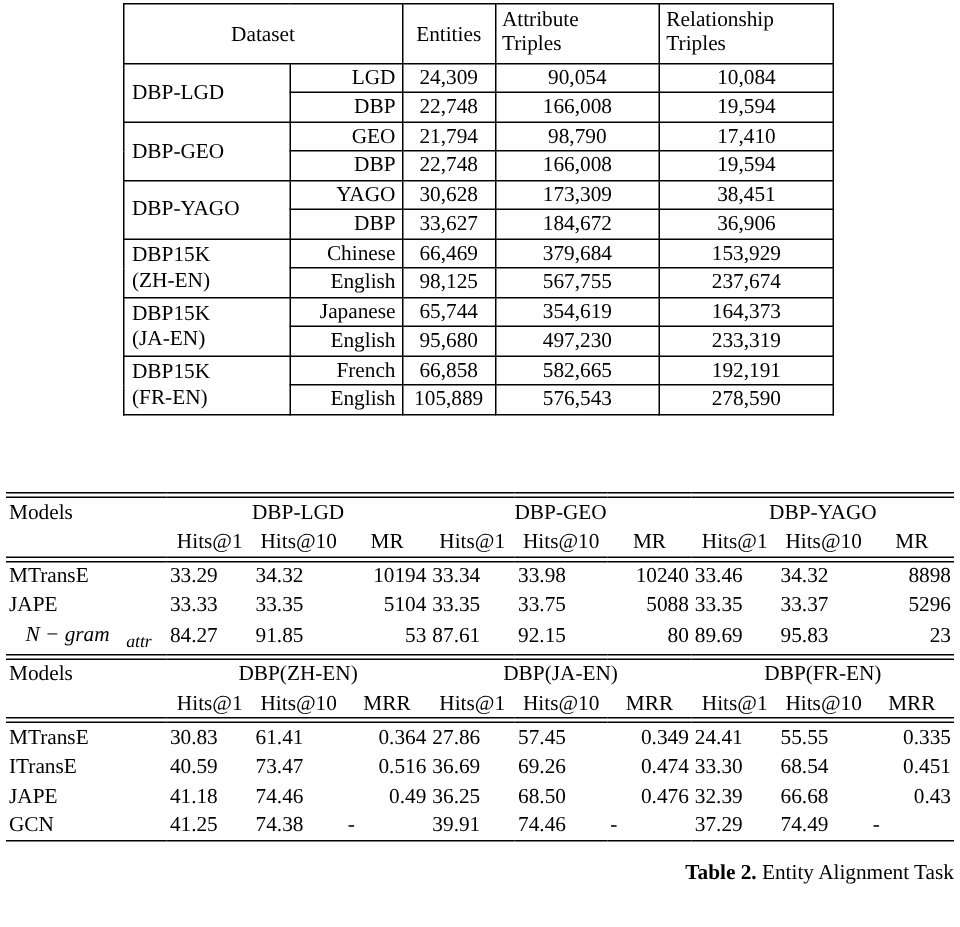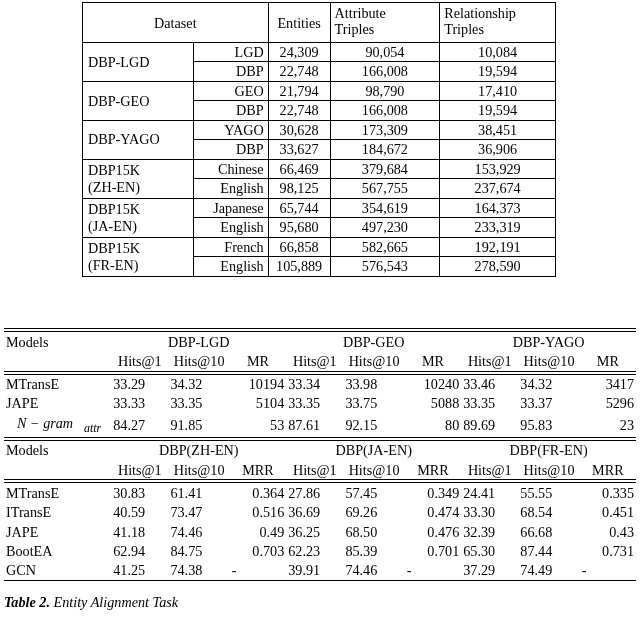--- a/index.html
+++ b/index.html
@@ -120,24 +120,23 @@
   .c-h1    { width: 58px; }
   .c-h10   { width: 62px; }
   .c-mr    { width: 58px; }
 
   .mathit {
     font-style: italic;
     font-family: "Liberation Serif", "DejaVu Serif", serif;
     margin-left: 11px;
   }
   .caption2 {
-    text-align: left;
+    text-align: right;
     font-size: 14.2px;
     margin-top: 13px;
-    font-style: italic;
   }
 </style>
 </head>
 <body>
 
 <div class="t1-wrap">
   <table class="t1">
     <colgroup>
       <col class="col-dsname">
         <col class="col-dssub">
@@ -310,21 +309,21 @@
       <tr>
         <td class="m-label">MTransE</td>
         <td class="cell-c">33.29</td>
         <td class="cell-c">34.32</td>
         <td class="cell-r">10194</td>
         <td class="cell-c">33.34</td>
         <td class="cell-c">33.98</td>
         <td class="cell-r">10240</td>
         <td class="cell-c">33.46</td>
         <td class="cell-c">34.32</td>
-        <td class="cell-r">3417</td>
+        <td class="cell-r">8898</td>
       </tr>
       <tr>
         <td class="m-label">JAPE</td>
         <td class="cell-c">33.33</td>
         <td class="cell-c">33.35</td>
         <td class="cell-r">5104</td>
         <td class="cell-c">33.35</td>
         <td class="cell-c">33.75</td>
         <td class="cell-r">5088</td>
         <td class="cell-c">33.35</td>
@@ -403,32 +402,20 @@
         <td class="cell-c">74.46</td>
         <td class="cell-r">0.49</td>
         <td class="cell-c">36.25</td>
         <td class="cell-c">68.50</td>
         <td class="cell-r">0.476</td>
         <td class="cell-c">32.39</td>
         <td class="cell-c">66.68</td>
         <td class="cell-r">0.43</td>
       </tr>
       <tr>
-        <td class="m-label">BootEA</td>
-        <td class="cell-c">62.94</td>
-        <td class="cell-c">84.75</td>
-        <td class="cell-r">0.703</td>
-        <td class="cell-c">62.23</td>
-        <td class="cell-c">85.39</td>
-        <td class="cell-r">0.701</td>
-        <td class="cell-c">65.30</td>
-        <td class="cell-c">87.44</td>
-        <td class="cell-r">0.731</td>
-      </tr>
-      <tr>
         <td class="m-label">GCN</td>
         <td class="cell-c">41.25</td>
         <td class="cell-c">74.38</td>
         <td class="cell-c">-</td>
         <td class="cell-c">39.91</td>
         <td class="cell-c">74.46</td>
         <td class="cell-c">-</td>
         <td class="cell-c">37.29</td>
         <td class="cell-c">74.49</td>
         <td class="cell-c">-</td>

